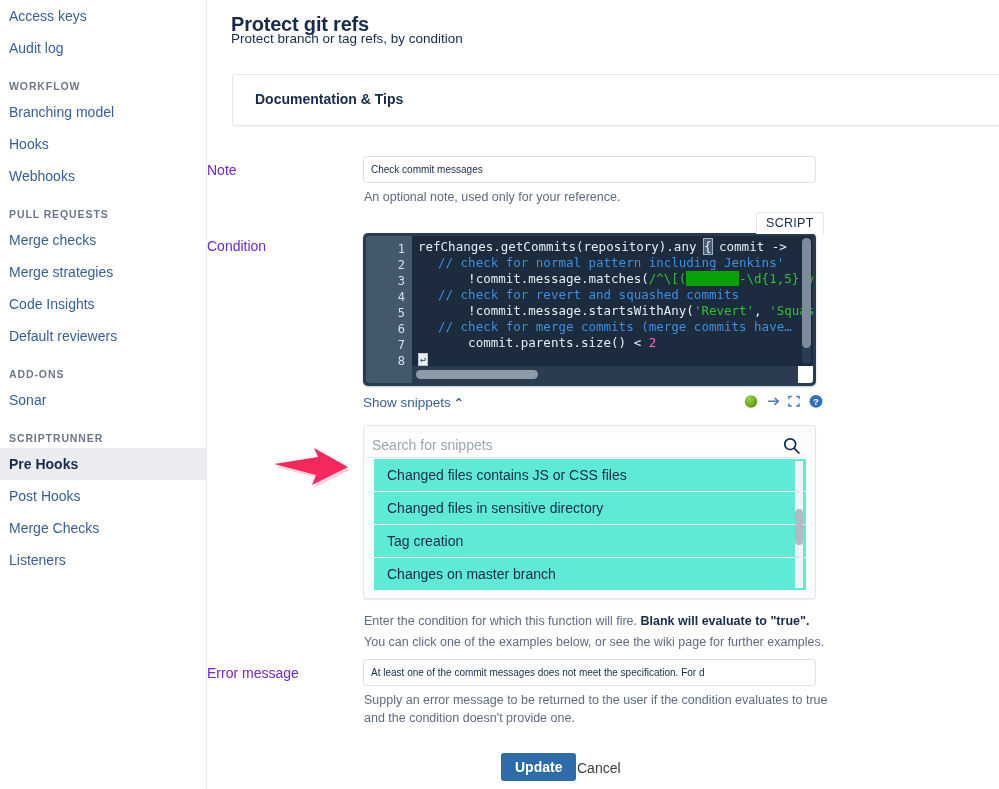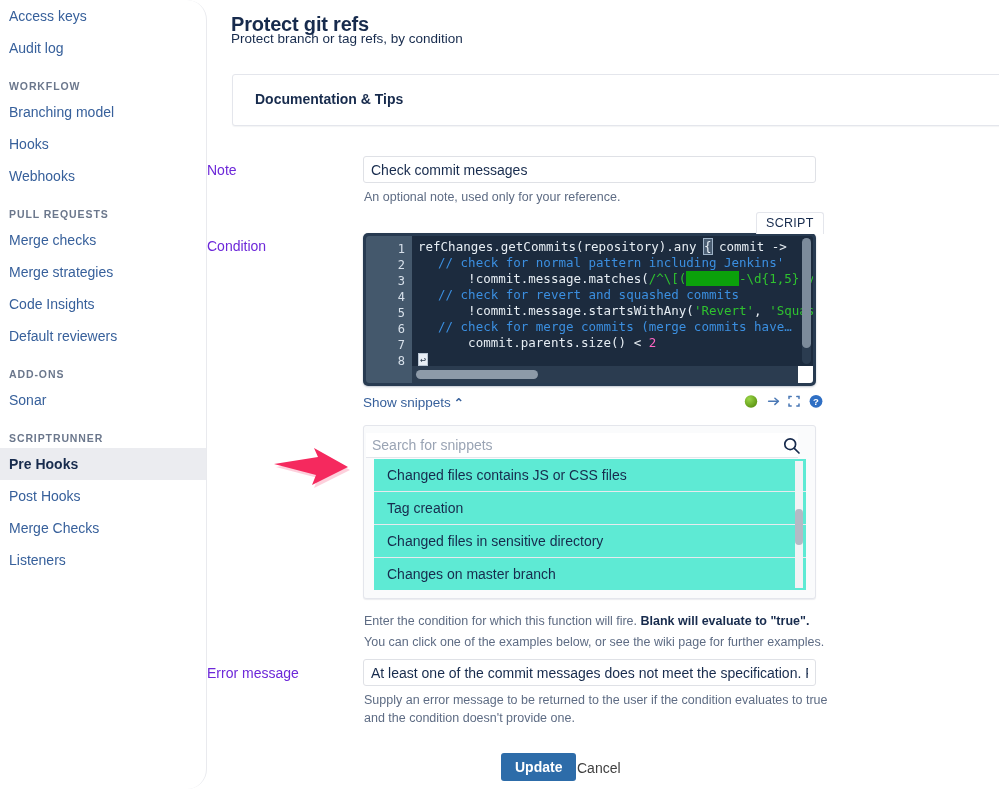--- a/index.html
+++ b/index.html
@@ -12,21 +12,20 @@
   }
   #root { position: relative; width: 999px; height: 789px; background:#fff; }
 
   
   #sidebar {
     position: absolute; left: 0; top: 0;
     width: 207px; height: 789px;
     background: #ffffff;
     border-right: 1px solid #e9eaee;
     padding-top: 0;
-    border-radius: 20px;
   }
   .nav-link {
     display: block;
     padding: 7px 10px 7px 9px;
     font-size: 14px;
     line-height: 18px;
     color: #37609b;
     text-decoration: none;
     white-space: nowrap;
   }
@@ -80,21 +79,21 @@
     color: #6d28d9;
   }
 
   .text-input {
     position: absolute;
     height: 27px;
     background: #ffffff;
     border: 1px solid #dfe1e6;
     border-radius: 3px;
     font-family: "Liberation Sans", sans-serif;
-    font-size: 14px;
+    font-size: 10px;
     color: #172b4d;
     padding: 0 7px;
     outline: none;
   }
   .help-text {
     position: absolute;
     font-size: 12.5px;
     line-height: 17px;
     color: #5e6c84;
   }
@@ -412,22 +411,22 @@
     <section id="snippets-panel">
       <input id="snippet-search" type="text" placeholder="Search for snippets" style="">
       <span id="search-icon-wrap">
         <svg width="19" height="19" viewBox="0 0 19 19">
           <circle cx="8.2" cy="8.2" r="5.4" stroke="#172b4d" stroke-width="1.7" fill="none"></circle>
           <path d="M12.3 12.3 L17 17" stroke="#172b4d" stroke-width="1.7" stroke-linecap="round"></path>
         </svg>
       </span>
       <div id="snippet-list">
           <div class="snippet-item">Changed files contains JS or CSS files</div>
+          <div class="snippet-item">Changed files in sensitive directory</div>
           <div class="snippet-item">Tag creation</div>
-          <div class="snippet-item">Changed files in sensitive directory</div>
           <div class="snippet-item">Changes on master branch</div>
         </div>
       <div id="snip-scroll">
         <div id="snip-thumb"></div>
       </div>
     </section>
 
     <div class="help-text" style="left:157px; top:613px; width:620px;">
       <span>Enter the condition for which this function will fire. </span><b>Blank will evaluate to "true".</b>
     </div>

